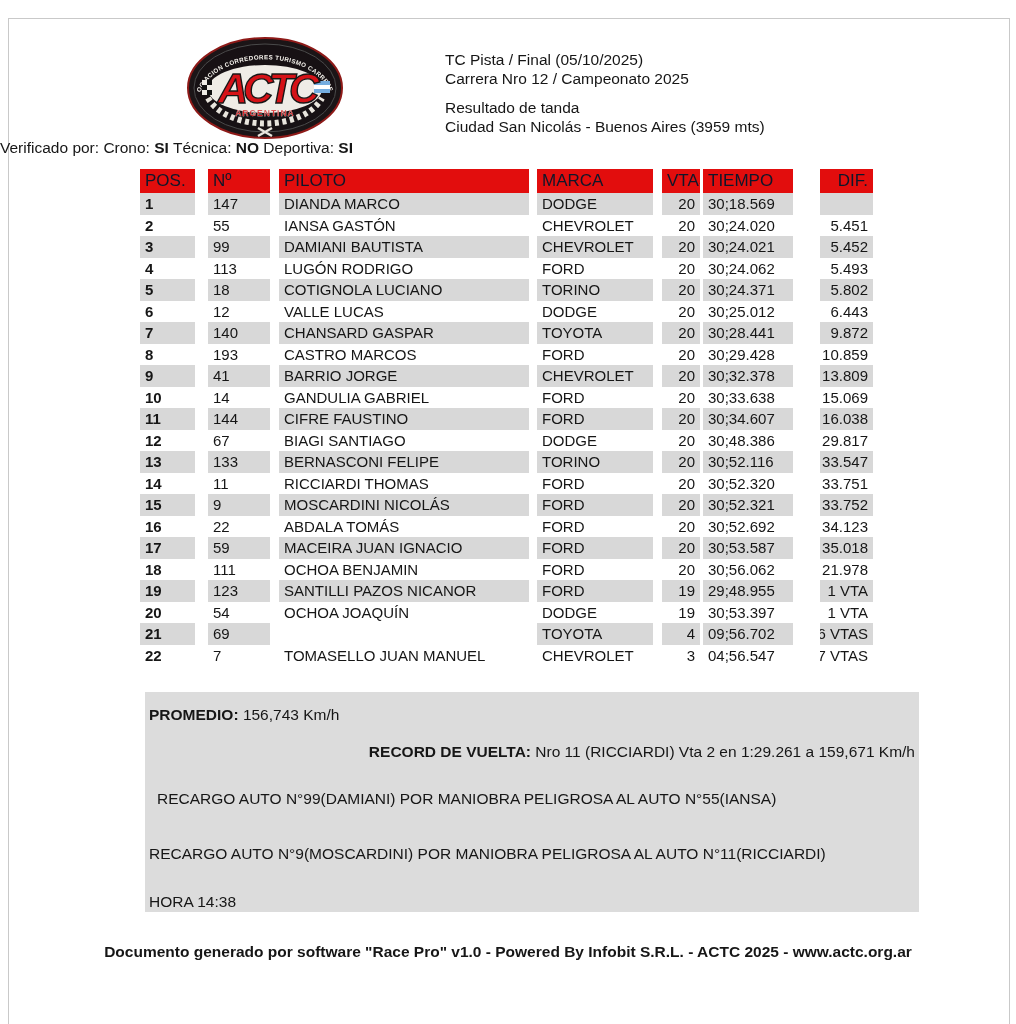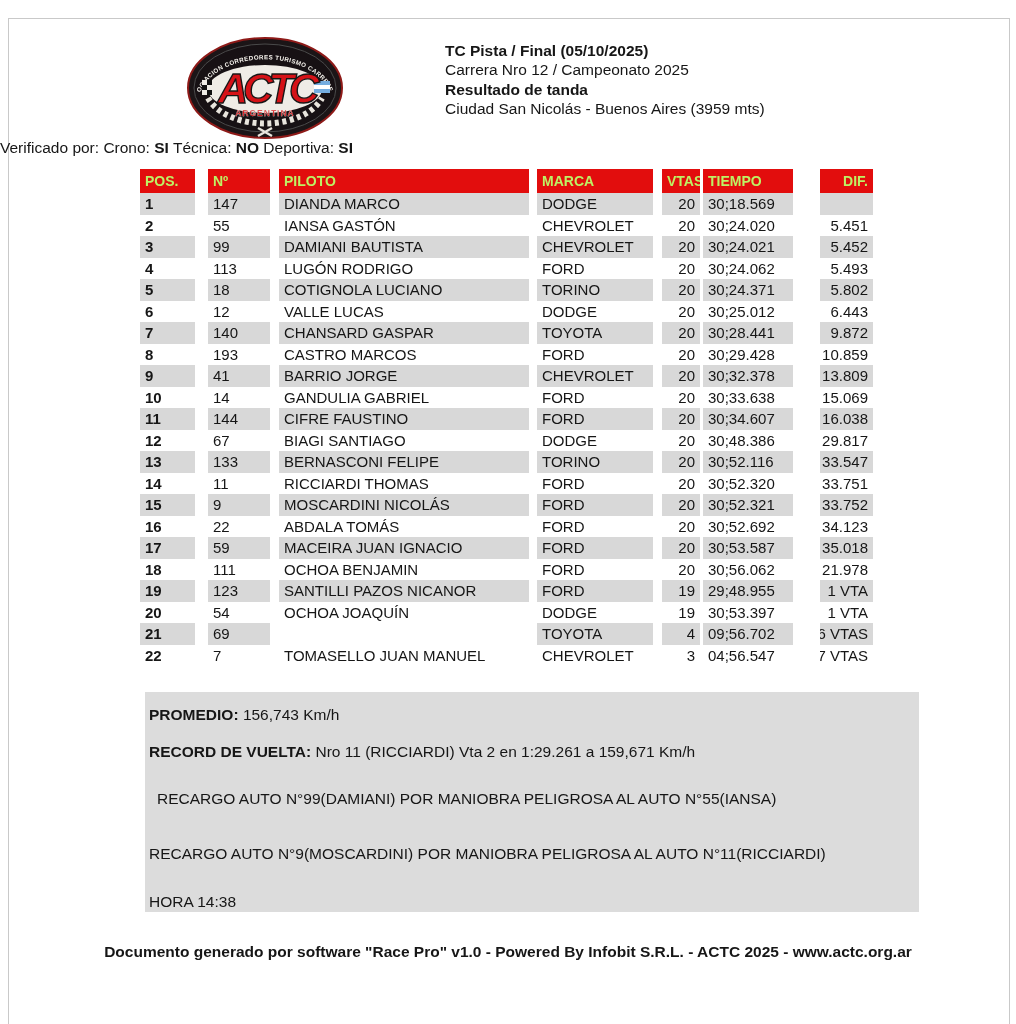--- a/index.html
+++ b/index.html
@@ -4,43 +4,43 @@
 <style>
   html,body{margin:0;padding:0;background:#ffffff;}
   #stage{position:relative;width:1016px;height:1024px;background:#ffffff;overflow:hidden;
          font-family:"Liberation Sans",sans-serif;color:#161616;}
   .page-frame{position:absolute;left:8px;top:18px;width:1000px;height:1030px;
               border:1px solid #c9c9c9;background:#ffffff;}
   
   .logo{position:absolute;left:186px;top:36px;width:158px;height:104px;}
   
   .hdr{position:absolute;left:445px;top:41px;font-size:15.5px;line-height:19.4px;white-space:nowrap;}
-  .hdr .b{font-weight:bold;}
+  .hdr .b{font-weight:normal;margin-top:9px;}
   
   .verify{position:absolute;left:0;right:0;top:139px;text-align:left;font-size:15.5px;}
   .verify b{font-weight:bold;}
   
   .rtable{position:absolute;left:140px;top:169px;width:733px;}
   .t-row{display:grid;grid-template-columns:55px 13px 62px 9px 250px 8px 116px 9px 38px 3px 90px 7px 73px;
          height:21.5px;align-items:center;font-size:15px;}
   .t-row.head{height:24px;}
   .cell{height:100%;display:flex;align-items:center;overflow:hidden;white-space:nowrap;}
   .c1{grid-column:1;}.c2{grid-column:3;}.c3{grid-column:5;}.c4{grid-column:7;}
   .c5{grid-column:9;}.c6{grid-column:11;}.c7{grid-column:13;margin-left:20px;}
-  .head .cell{background:#e20d0d;color:#bef264;font-weight:bold;font-size:14px;}
+  .head .cell{background:#e20d0d;color:#0f172a;font-weight:normal;font-size:17px;}
   .row-odd .cell{background:#d8d8d8;}
   .row-even .cell{background:#ffffff;}
   .al{justify-content:flex-start;padding-left:5px;}
   .ar{justify-content:flex-end;padding-right:5px;}
   .pos-cell{font-weight:bold;}
   
   .sumbox{position:absolute;left:145px;top:692px;width:774px;height:220px;background:#dcdcdc;}
   .sumline{position:absolute;left:4px;right:4px;font-size:15.5px;white-space:nowrap;}
   .sumline .lbl{font-weight:bold;}
-  .sl1{top:14px;}.sl2{top:51px;}.sl3{top:98px;margin-left:8px;}.sl4{top:153px;}.sl5{top:201px;}
+  .sl1{top:14px;}.sl2{top:51px;text-align:right;}.sl3{top:98px;margin-left:8px;}.sl4{top:153px;}.sl5{top:201px;}
   
   .footer{position:absolute;left:0;right:0;top:943px;text-align:center;
           font-size:15.5px;font-weight:bold;}
 </style>
 </head>
 <body>
 
 <div id="stage">
   <div class="page-frame"></div>
 

